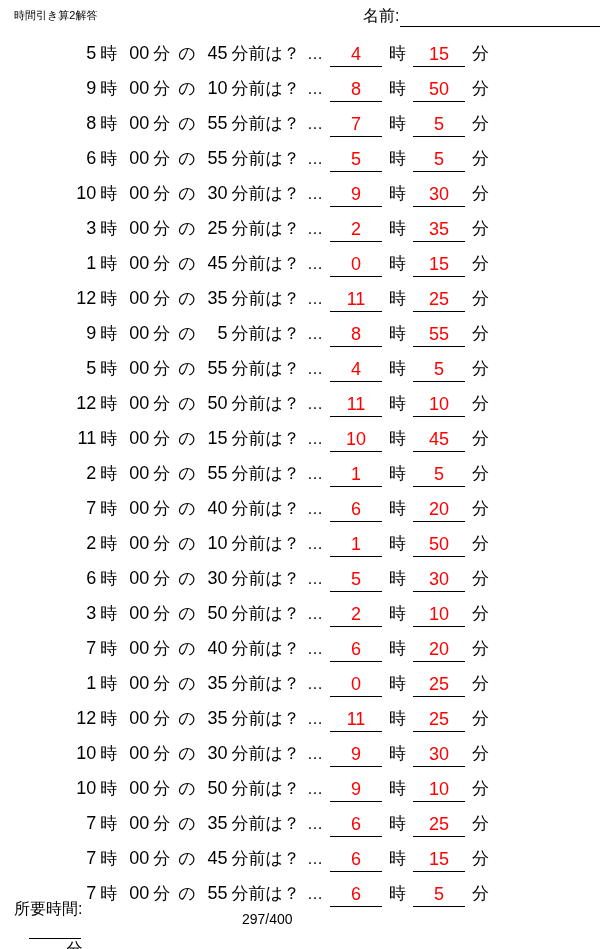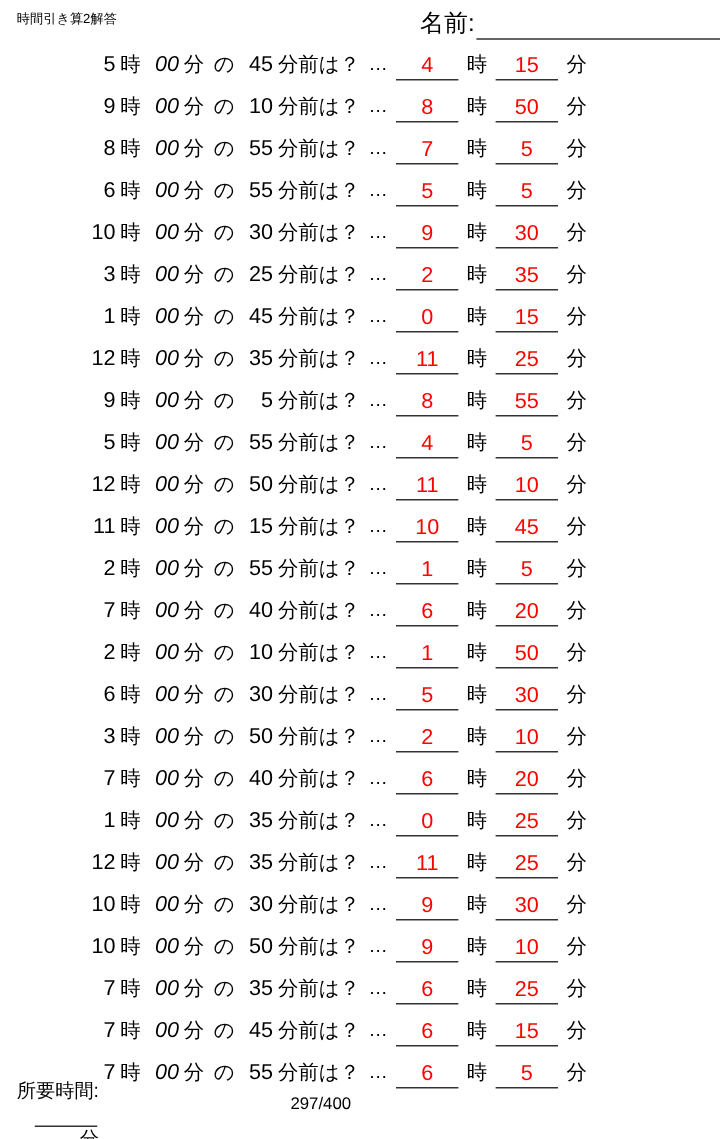--- a/index.html
+++ b/index.html
@@ -39,21 +39,22 @@
   }
   .name-block {
     position: absolute;
     left: 350px;
     top: 0px;
     display: flex;
     align-items: flex-end;
     white-space: nowrap;
   }
   .name-label {
-    font-size: 20px;
+    font-size: 16px;
+    margin-left: 13px;
   }
   .name-line {
     display: inline-block;
     width: 232px;
     border-bottom: 1px solid #000;
     height: 17px;
     margin-left: 1px;
   }
   
   .rows {
@@ -80,21 +81,21 @@
   .q .num {
     display: inline-block;
     text-align: right;
     font-size: 18px;
   }
   .q .w {
     display: inline-block;
     padding: 0 4px;
   }
   .num.hour  { width: 26px; }
-  .num.min   { width: 28px; font-style: italic; }
+  .num.min   { width: 28px; }
   .num.sub   { width: 28px; }
   .dots {
     display: inline-block;
     width: 22px;
     text-align: center;
     font-size: 16px;
   }
   .a {
     display: flex;
     align-items: center;

